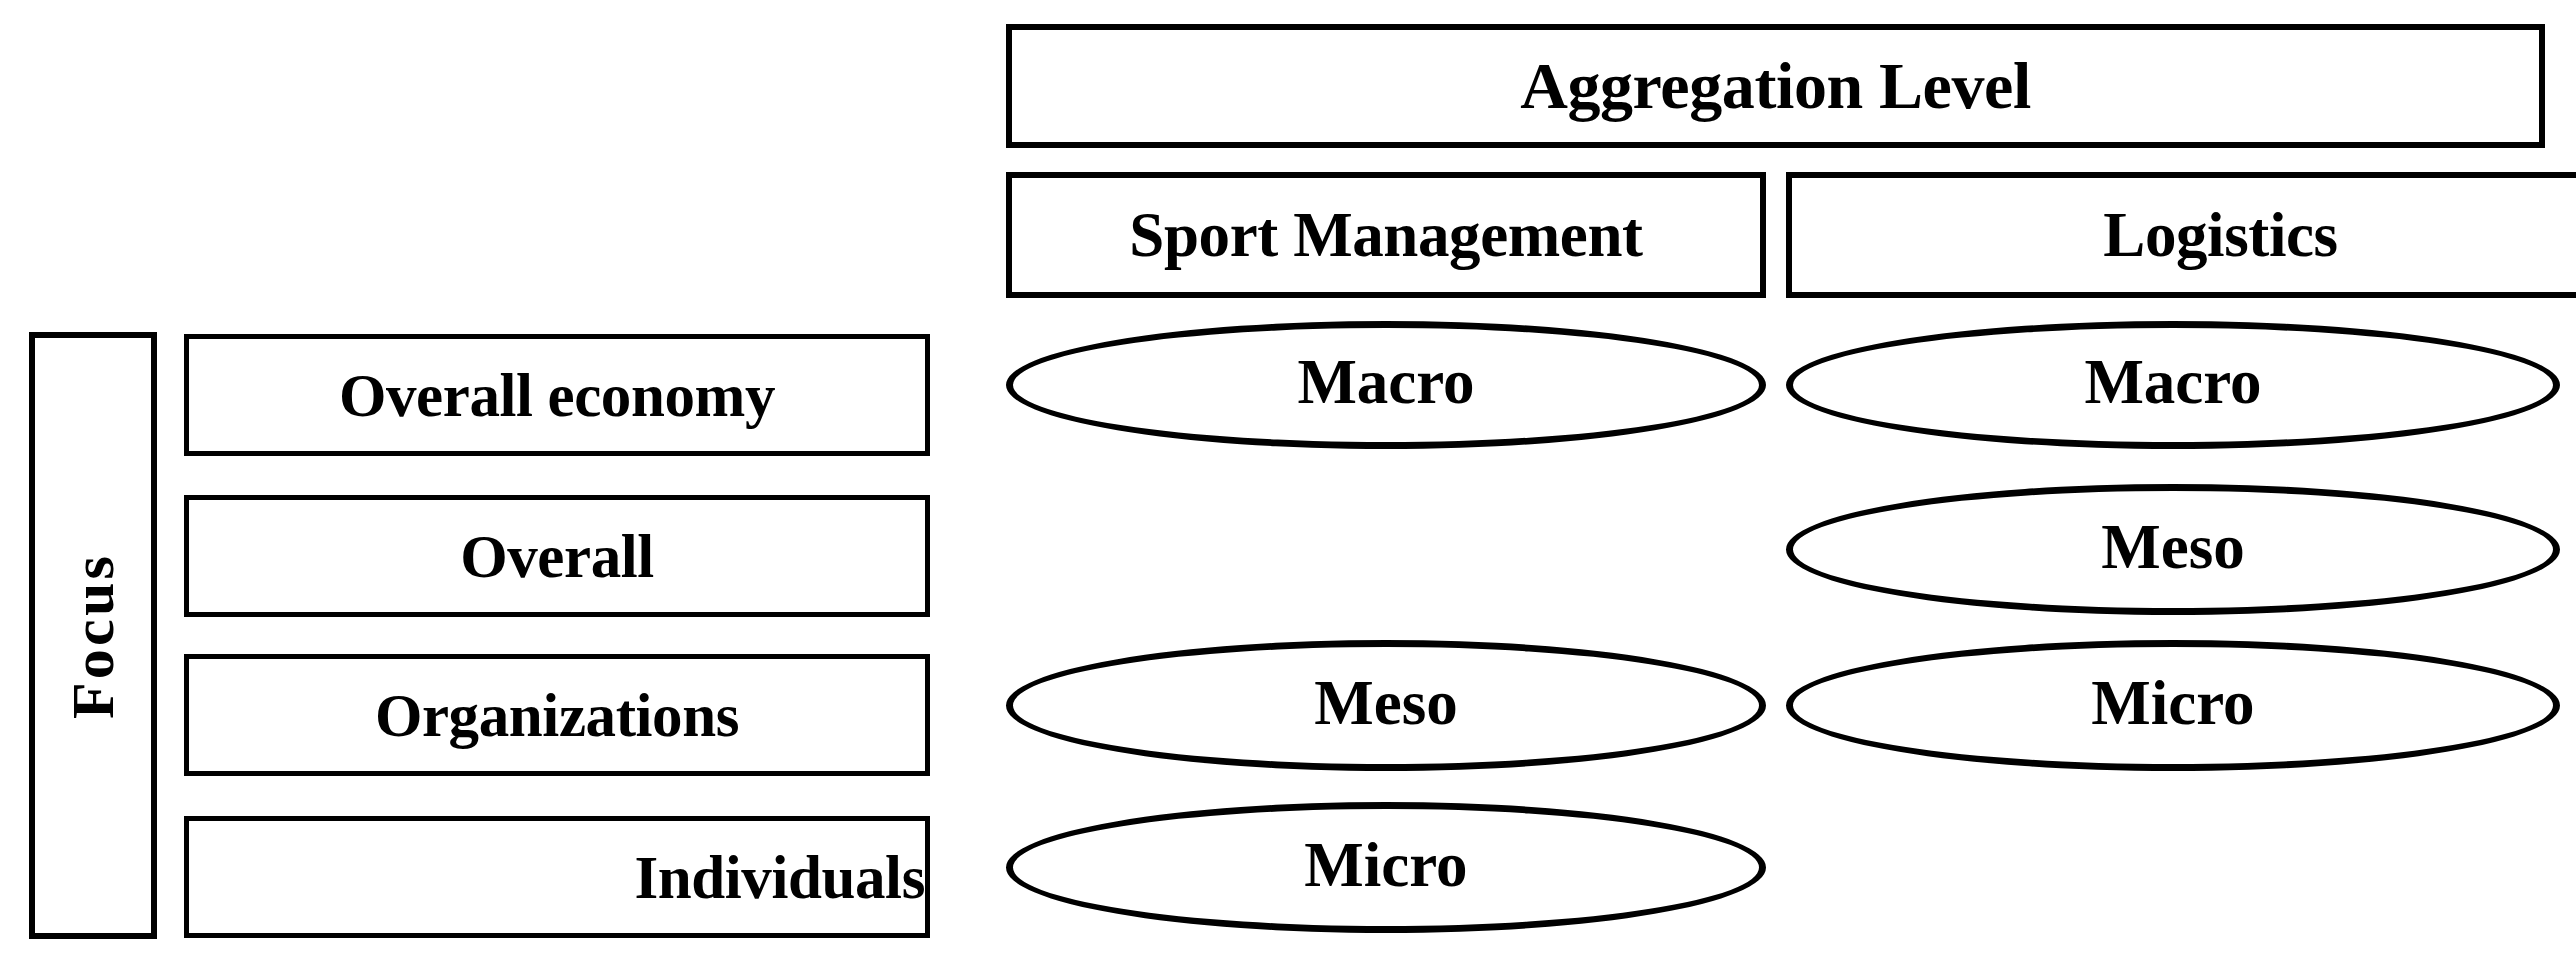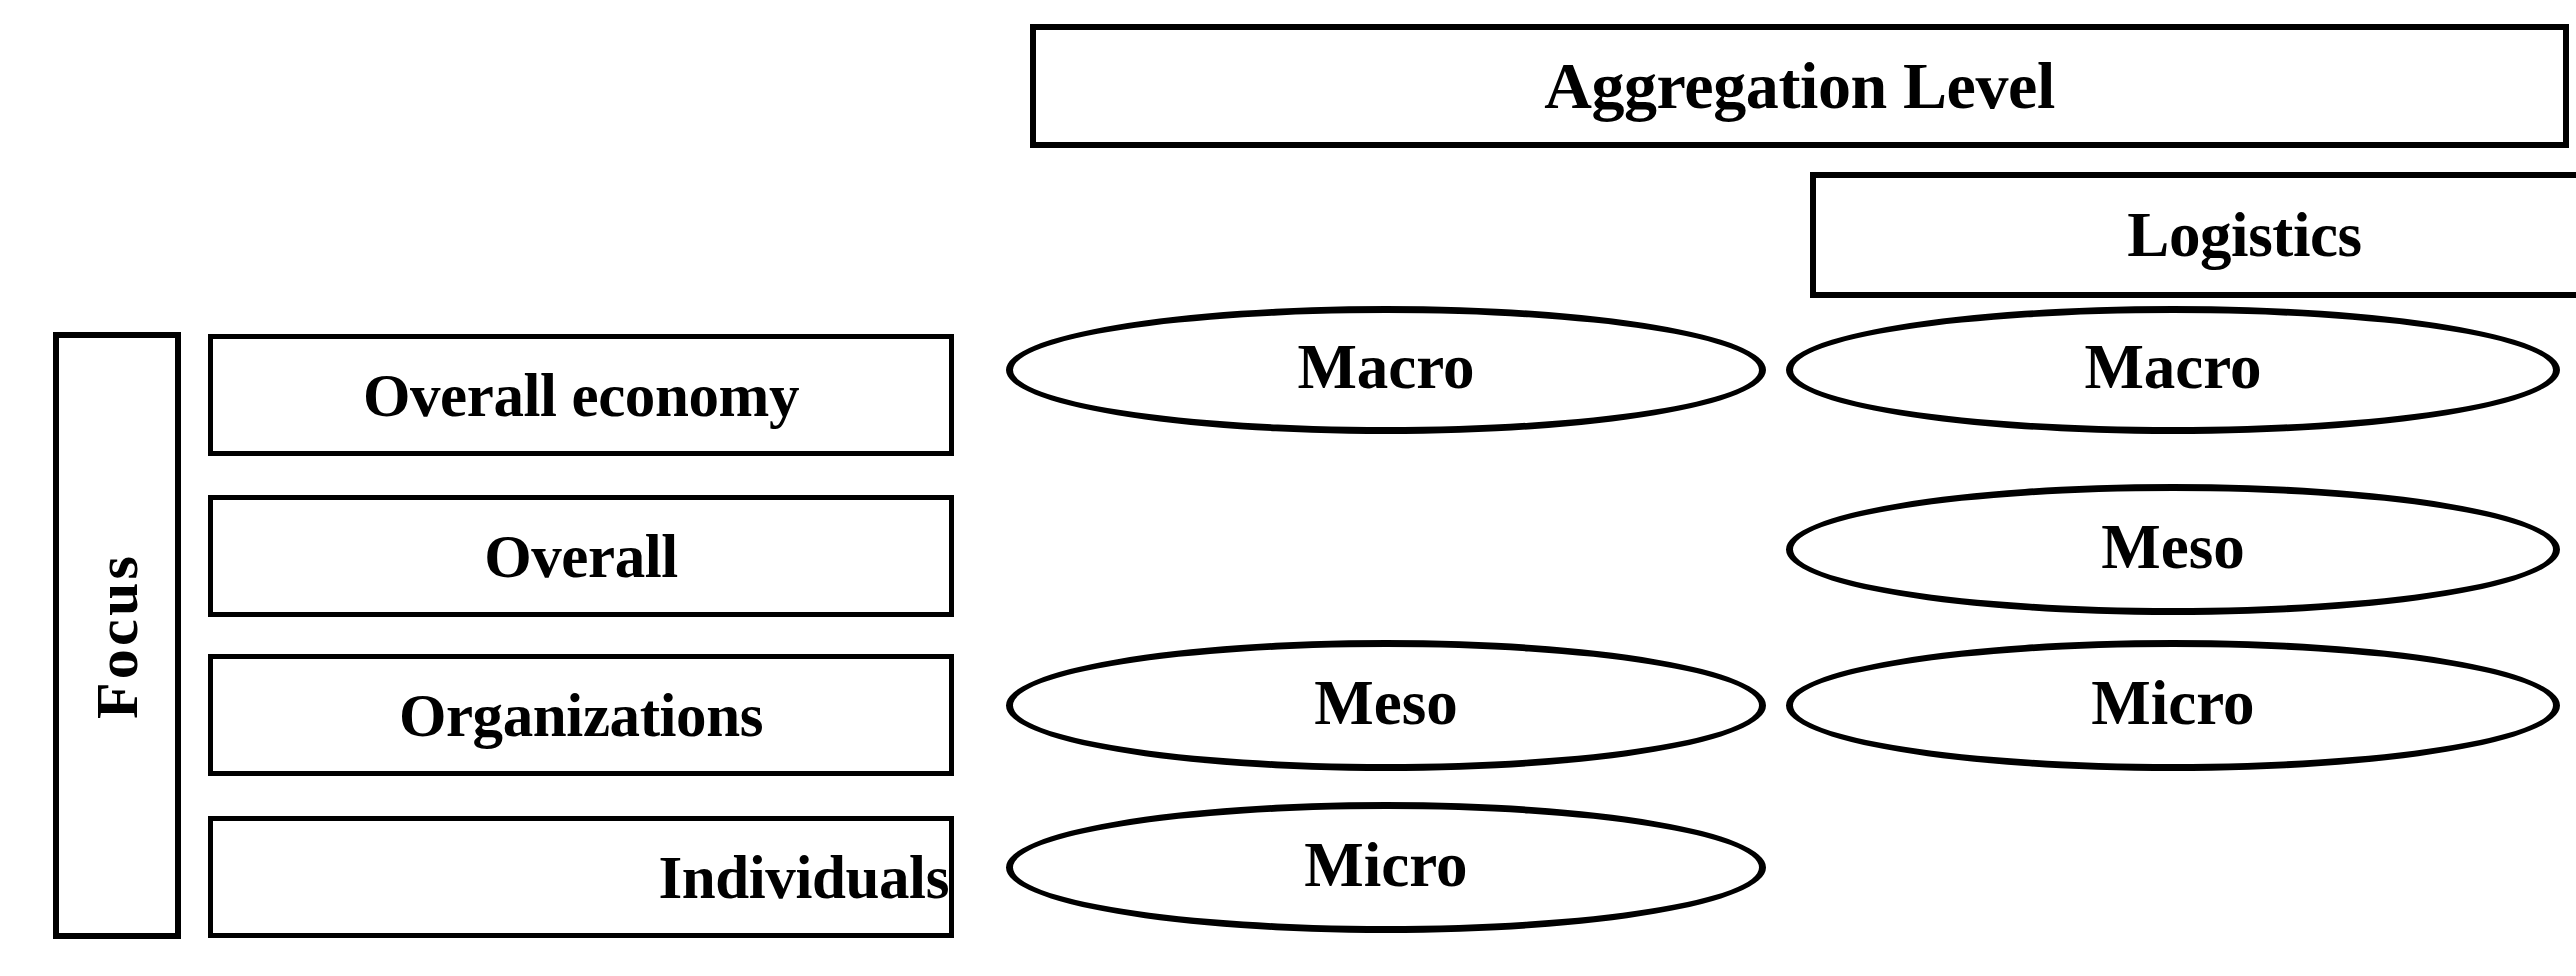--- a/index.html
+++ b/index.html
@@ -23,21 +23,20 @@
   
   .rect {
     position: absolute;
     box-sizing: border-box;
     border: 6.3px solid #000000;
     background: #ffffff;
     display: flex;
     align-items: center;
     justify-content: center;
     text-align: center;
-    margin-left: 24px;
   }
   .rect-thin {
     border-width: 5.5px;
   }
 
   .rect .label {
     font-weight: bold;
     color: #000000;
     line-height: 1;
     white-space: nowrap;
@@ -113,34 +112,37 @@
     font-size: 63px;
     line-height: 1;
     white-space: nowrap;
     position: relative;
     top: -2.4px;
   }
 
   .cell-sport   { left: 1006px; width: 760px; }
   .cell-logist  { left: 1786px; width: 774px; }
 
-  .ell-r0 { top: 306px;  height: 128px; }
+  .ell-r0 { top: 321px;  height: 128px; }
   .ell-r1 { top: 484px;  height: 131px; }
   .ell-r2 { top: 640px;  height: 131px; }
   .ell-r3 { top: 802px; height: 131px; }
 </style>
 </head>
 <body>
 
 <div id="diagram">
 
   <div class="rect" id="agg-header">
     <span class="label">Aggregation Level</span>
   </div>
 
+  <div class="rect" id="col-sport">
+    <span class="label">Sport Management</span>
+  </div>
 
   <div class="rect" id="col-logistics">
     <span class="label">Logistics</span>
   </div>
 
   <div class="rect" id="focus-spine">
     <span class="label">Focus</span>
   </div>
 
   <div class="rect rect-thin focus-row" id="focus-row-0">

